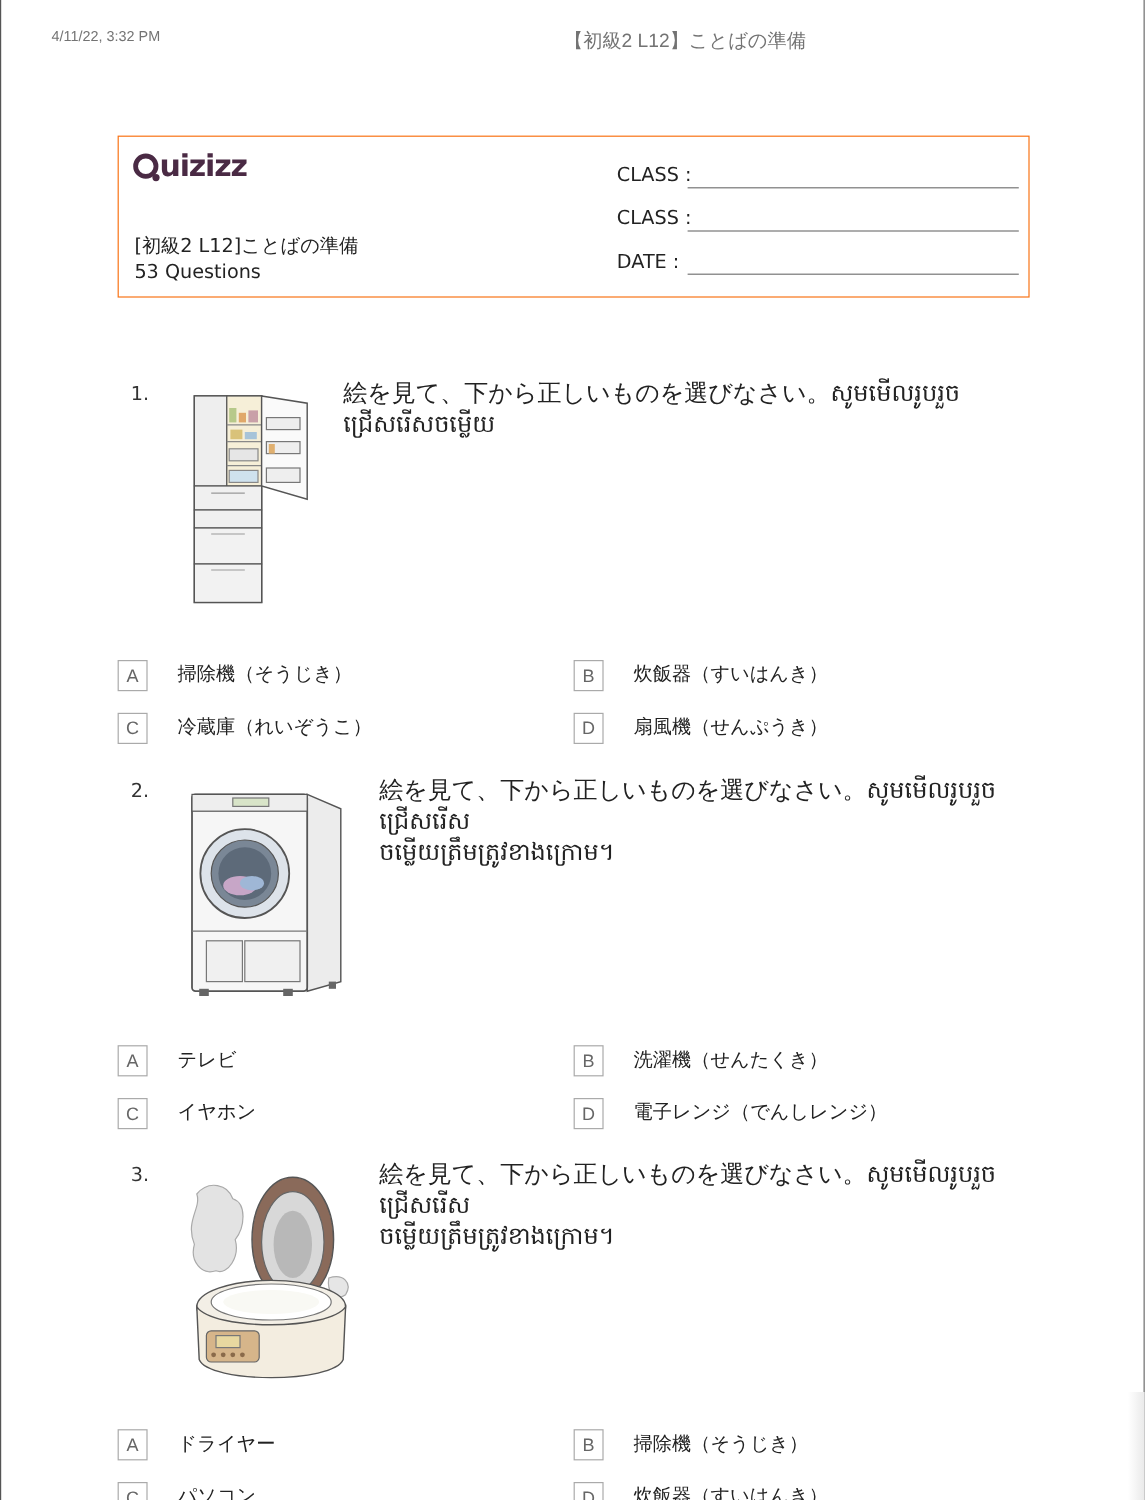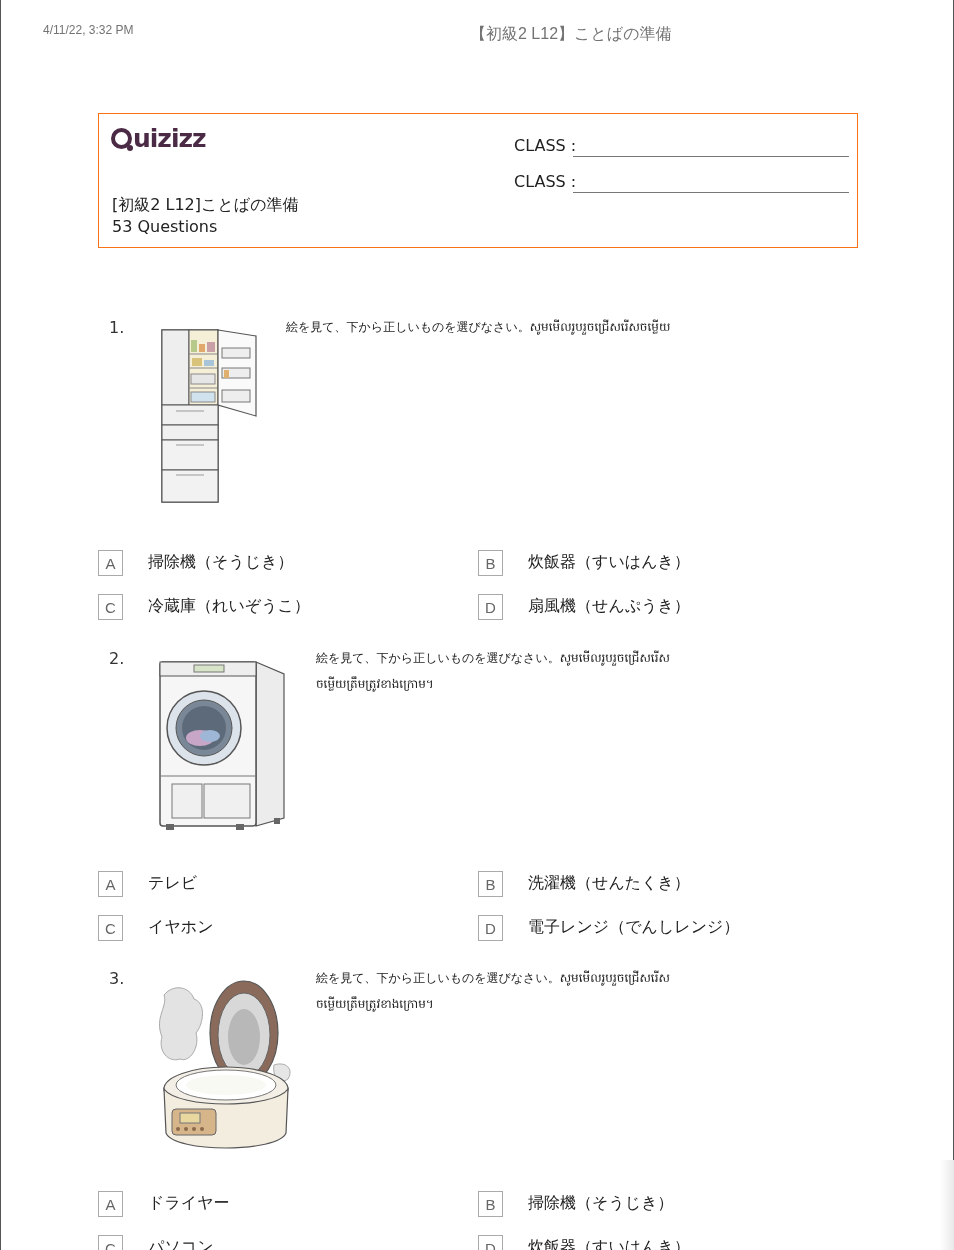--- a/index.html
+++ b/index.html
@@ -19,21 +19,21 @@
   .logo .q:after { content: ""; position: absolute; right: -5px; bottom: -6px; width: 6px; height: 6px; background: #4a2a44; border-radius: 50%; }
   .quiz-title { position: absolute; left: 13px; top: 81px; font-size: 16px; color: #222; }
   .quiz-count { position: absolute; left: 13px; top: 103px; font-size: 16px; color: #222; }
   .field { position: absolute; left: 415px; width: 335px; height: 24px; }
   .field-label { position: absolute; left: 0; bottom: 2px; font-size: 16px; color: #222; }
   .field-line { position: absolute; left: 59px; right: 0; bottom: 0; height: 1px; background: #777; }
 
   .question { position: absolute; left: 98px; width: 760px; }
   .q-number { position: absolute; left: 11px; top: 0; font-size: 16px; color: #333; }
   .q-image { position: absolute; }
-  .q-text { position: absolute; font-size: 12px; line-height: 26px; color: #222; }
+  .q-text { position: absolute; font-size: 20px; line-height: 26px; color: #222; }
 
   .option { position: absolute; height: 26px; }
   .opt-letter { position: absolute; left: 0; top: 0; width: 25px; height: 26px; border: 1px solid #aaaaaa; font-family: "Liberation Sans", sans-serif; font-size: 15px; color: #666; text-align: center; line-height: 25px; background: #fff; }
   .opt-text { position: absolute; left: 50px; top: 2px; font-size: 16px; color: #222; white-space: nowrap; }
 </style>
 </head>
 <body>
 
 <div class="page-border-left"></div>
 <div class="page-border-right"></div>
@@ -48,20 +48,24 @@
   <div class="logo"><span class="q"></span><span>uizizz</span></div>
   <div class="quiz-title">[初級2 L12]ことばの準備</div>
   <div class="quiz-count">53 Questions</div>
 
   <div class="field" style="top:19px;">
     <span class="field-label">CLASS :</span>
     <span class="field-line"></span>
   </div>
   <div class="field" style="top:55px;text-align:center;">
     <span class="field-label">CLASS :</span>
+    <span class="field-line"></span>
+  </div>
+  <div class="field" style="top:91px;">
+    <span class="field-label">DATE   :</span>
     <span class="field-line"></span>
   </div>
 </div>
 
 <div class="question" style="top:318px;">
   <div class="q-number">1.</div>
   <div class="q-image" style="left:60px; top:10px;">
     <svg width="102" height="178" viewBox="0 0 102 178">
       <rect x="4" y="2" width="56" height="172" fill="#f4f4f4" stroke="#555" stroke-width="1.5"></rect>
       <rect x="4" y="2" width="27" height="75" fill="#eeeeee" stroke="#555" stroke-width="1"></rect>

